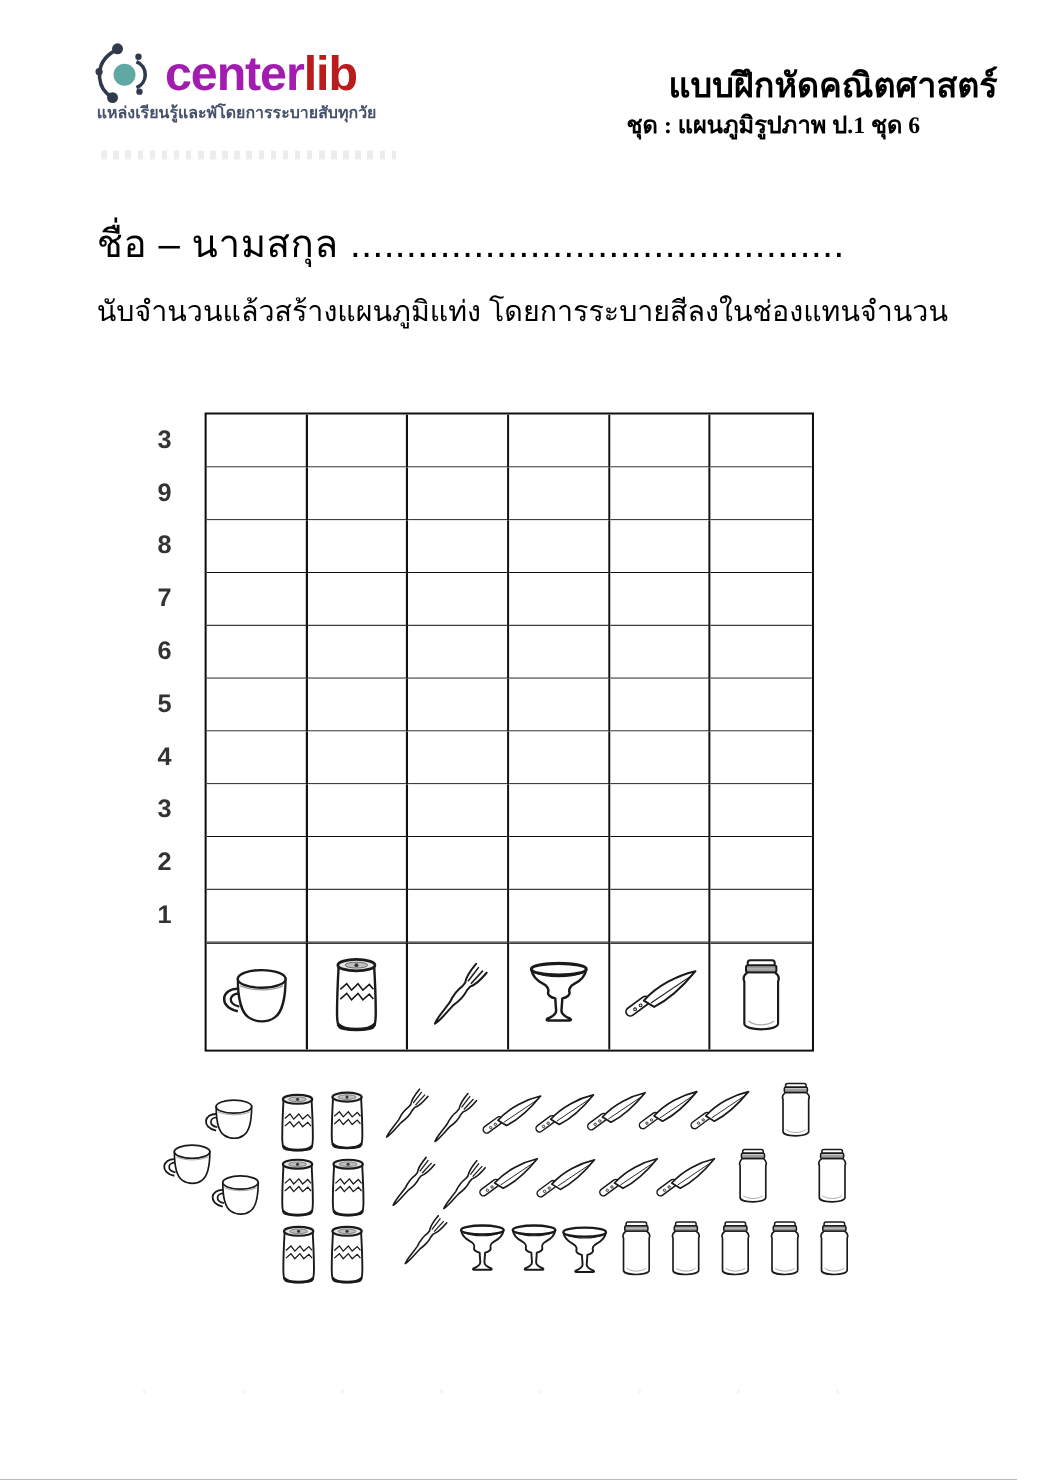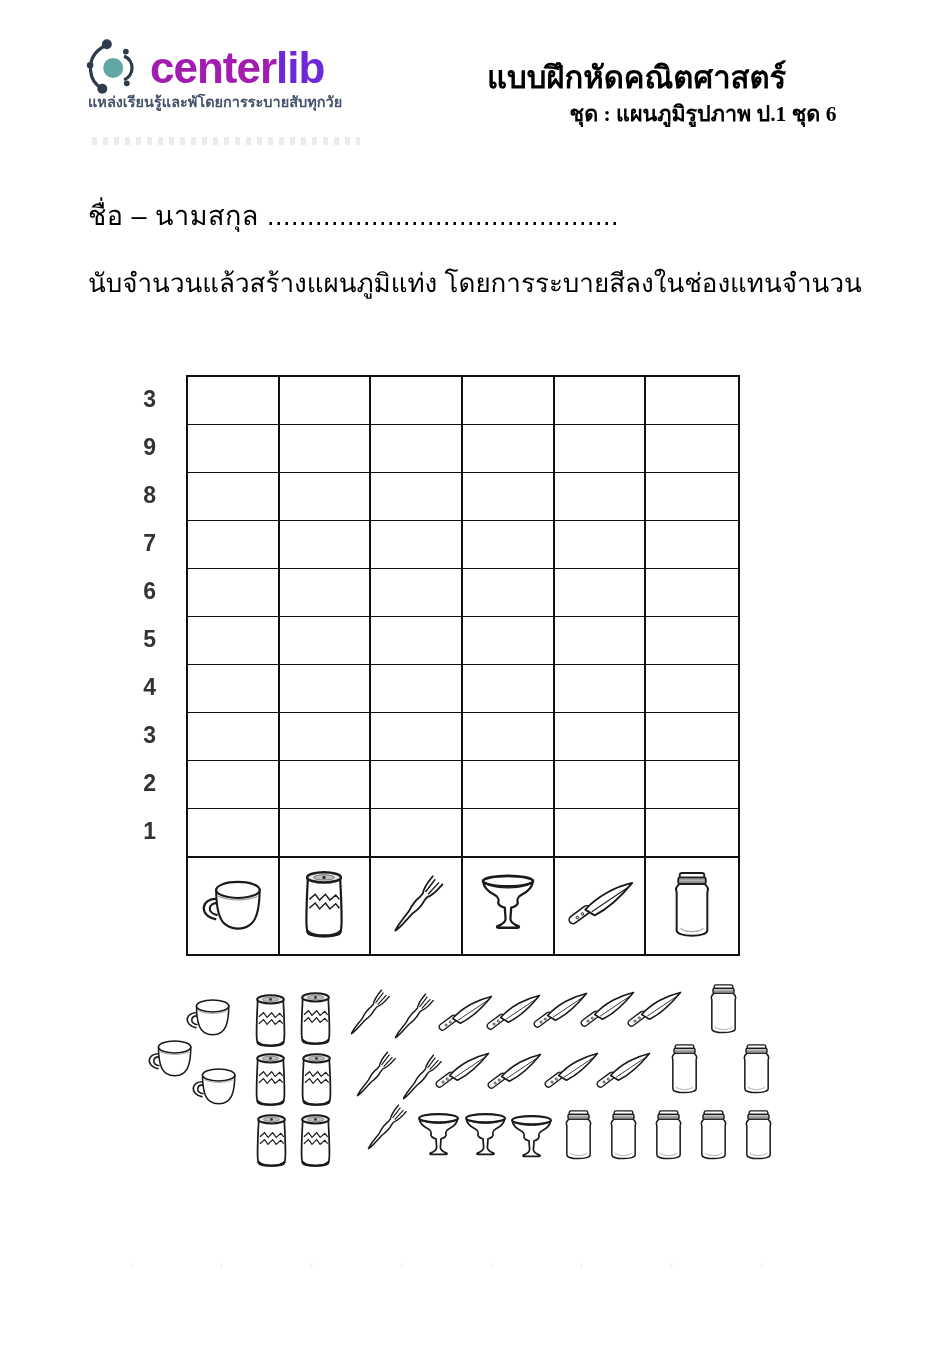--- a/index.html
+++ b/index.html
@@ -4,28 +4,28 @@
 <style>
   html,body{margin:0;padding:0;background:#888;}
   .page{
     position:relative;width:951px;height:1345px;background:#ffffff;
     font-family:"Liberation Sans", sans-serif;overflow:hidden;margin:0 auto;
   }
   
   .logo-mark{position:absolute;left:86px;top:38px;width:58px;height:58px;}
   .logo-text{position:absolute;left:150px;top:44px;font-size:44px;font-weight:bold;letter-spacing:-1px;line-height:48px;}
   .logo-tag{position:absolute;left:88px;top:90px;font-size:14.5px;font-weight:bold;}
-  .title{position:absolute;right:44px;top:52px;width:420px;text-align:left;font-size:31px;font-weight:bold;color:#000;}
+  .title{position:absolute;right:44px;top:52px;width:420px;text-align:right;font-size:31px;font-weight:bold;color:#000;}
   .subtitle{position:absolute;right:48px;top:96px;width:400px;text-align:center;font-size:21.5px;font-weight:bold;color:#000;font-family:Liberation Serif, serif;}
   .faint-strip{position:absolute;left:92px;top:137px;width:268px;height:8px;opacity:.10;
     background:repeating-linear-gradient(90deg,#444 0 5px,transparent 5px 11px);}
   .faint-strip2{position:absolute;left:130px;top:1263px;width:700px;height:4px;opacity:.05;
     background:repeating-linear-gradient(90deg,#446 0 3px,transparent 3px 90px);}
   
-  .name-line{position:absolute;left:88px;top:194px;font-size:27px;color:#000;letter-spacing:.5px;}
+  .name-line{position:absolute;left:88px;top:194px;font-size:35px;color:#000;letter-spacing:.5px;}
   .instruction{position:absolute;left:88px;top:262px;font-size:26px;color:#000;}
   
   .y-axis{position:absolute;left:108px;top:375px;width:48px;}
   .ylab{height:48px;line-height:48px;text-align:right;font-size:23px;font-weight:bold;color:#333;}
   .chart-grid{
     position:absolute;left:186px;top:375px;width:550px;
     display:grid;grid-template-columns:repeat(6,1fr);grid-template-rows:repeat(10,48px) 97px;
     border:2.8px solid #101010;background:#fff;
   }
   .cell{border-right:2.2px solid #101010;border-bottom:1.5px solid #101010;background:#fff;}
@@ -92,21 +92,21 @@
   <svg class="logo-mark" viewBox="0 0 64 64">
     <circle cx="30" cy="33" r="11" fill="#5fa8a4"></circle>
     <path d="M22 8 C10 14 4 24 5 36 C6 46 11 52 17 55" fill="none" stroke="#2f3a4d" stroke-width="3.6"></path>
     <path d="M42 20 A14 14 0 0 1 42 46" fill="none" stroke="#2f3a4d" stroke-width="3.6"></path>
     <circle cx="23" cy="7" r="5.5" fill="#2f3a4d"></circle>
     <circle cx="4.5" cy="30" r="3.6" fill="#2f3a4d"></circle>
     <circle cx="18" cy="56" r="5.5" fill="#2f3a4d"></circle>
     <circle cx="44" cy="15" r="3.2" fill="#2f3a4d"></circle>
     <circle cx="45" cy="50" r="3.2" fill="#2f3a4d"></circle>
   </svg>
-  <div class="logo-text"><span style="color:#a21caf">center</span><span style="color:#6d28d9">lib</span></div>
+  <div class="logo-text"><span style="color:#a21caf">center</span><span style="color:#b91c1c">lib</span></div>
   <div class="logo-tag" style="color:#46526b">แหล่งเรียนรู้และพัโดยการระบายสับทุกวัย</div>
 
   <div class="title">แบบฝึกหัดคณิตศาสตร์</div>
   <div class="subtitle">ชุด : แผนภูมิรูปภาพ ป.1  ชุด 6</div>
 
   <div class="faint-strip"></div>
   <div class="faint-strip2"></div>
 
   <div class="name-line"><span>ชื่อ – นามสกุล</span> <span>............................................</span></div>
 

